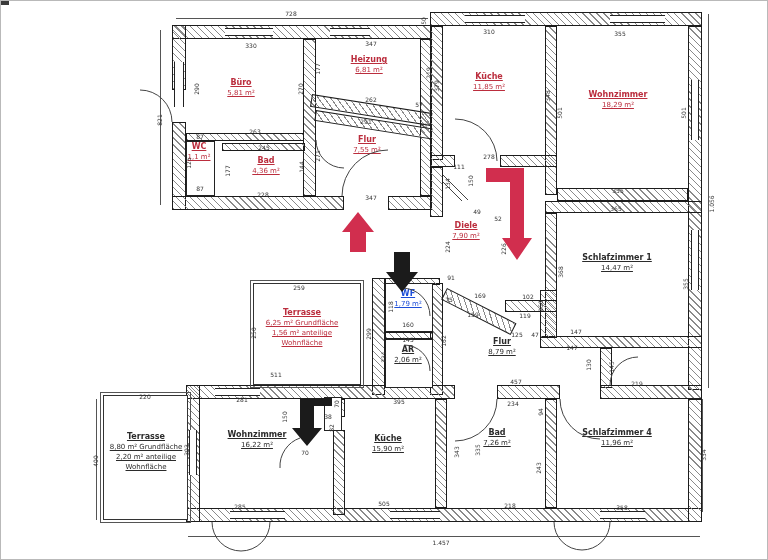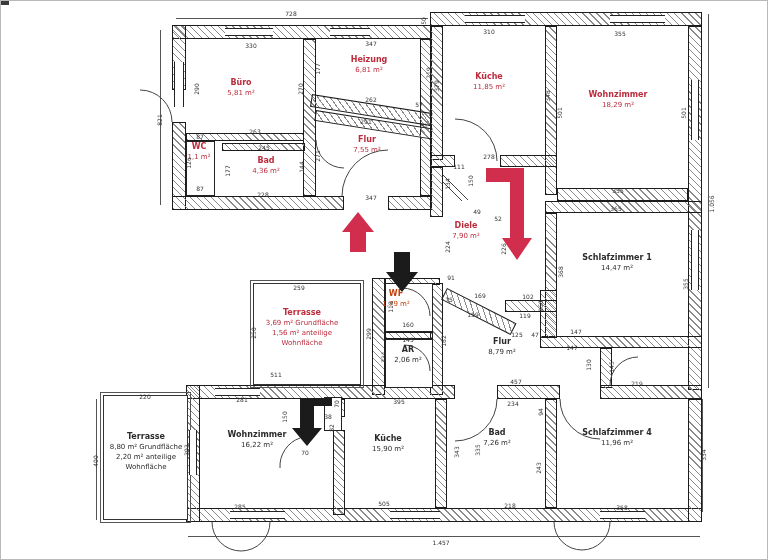--- a/index.html
+++ b/index.html
@@ -7,21 +7,21 @@
          font-family:"DejaVu Sans",sans-serif;}
   .frame{position:absolute;inset:0;border:1px solid #b9b9b9;pointer-events:none;}
   .corner-mark{position:absolute;left:0;top:0;width:9px;height:5px;background:#3a3a3a;}
   .wall{position:absolute;box-sizing:border-box;border:1px solid #1c1c1c;background:
         repeating-linear-gradient(45deg,#8a8a8a 0 1px,rgba(0,0,0,0) 1px 5px);}
   .box{position:absolute;box-sizing:border-box;border:1px solid #222;background:#fff;}
   .terrace{position:absolute;box-sizing:border-box;border:1.5px solid #333;outline:1px solid #555;outline-offset:2px;background:#fff;}
   .win{position:absolute;box-sizing:border-box;background:#fff;border-top:1px solid #222;border-bottom:1px solid #222;}
   .win.v{border:none;border-left:1px solid #222;border-right:1px solid #222;}
   .dimline{position:absolute;background:#555;}
-  .room{position:absolute;transform:translate(-50%,-50%);text-align:center;white-space:nowrap;line-height:10px;}
+  .room{position:absolute;transform:translate(-50%,-50%);text-align:center;white-space:nowrap;line-height:10px;text-decoration:underline;}
   .room .rname{font-size:8px;font-weight:bold;display:block;}
   .room .rline{font-size:7px;display:block;}
   .dim{position:absolute;font-size:6px;color:#333;transform:translate(-50%,-50%);white-space:nowrap;}
   .dim.v{transform:translate(-50%,-50%) rotate(-90deg);}
   .overlay{position:absolute;left:0;top:0;pointer-events:none;}
 </style>
 </head>
 <body>
 
 <div id="stage">
@@ -121,25 +121,25 @@
       <div class="room" style="left: 466px; top: 231px; color: rgb(187, 45, 61);">
         <span class="rname">Diele</span>
         <span class="rline">7,90 m²</span>
       </div>
       <div class="room" style="left: 617px; top: 263px; color: rgb(43, 43, 43);">
         <span class="rname">Schlafzimmer 1</span>
         <span class="rline">14,47 m²</span>
       </div>
       <div class="room" style="left: 302px; top: 328px; color: rgb(187, 45, 61);">
         <span class="rname">Terrasse</span>
-        <span class="rline">3,69 m² Grundfläche</span>
+        <span class="rline">6,25 m² Grundfläche</span>
         <span class="rline">1,56 m² anteilige</span>
         <span class="rline">Wohnfläche</span>
       </div>
-      <div class="room" style="left: 396px; top: 299px; color: #c2410c;">
+      <div class="room" style="left: 408px; top: 299px; color: #1d4ed8;">
         <span class="rname">WF</span>
         <span class="rline">1,79 m²</span>
       </div>
       <div class="room" style="left: 408px; top: 355px; color: rgb(43, 43, 43);">
         <span class="rname">AR</span>
         <span class="rline">2,06 m²</span>
       </div>
       <div class="room" style="left: 502px; top: 347px; color: rgb(43, 43, 43);">
         <span class="rname">Flur</span>
         <span class="rline">8,79 m²</span>

